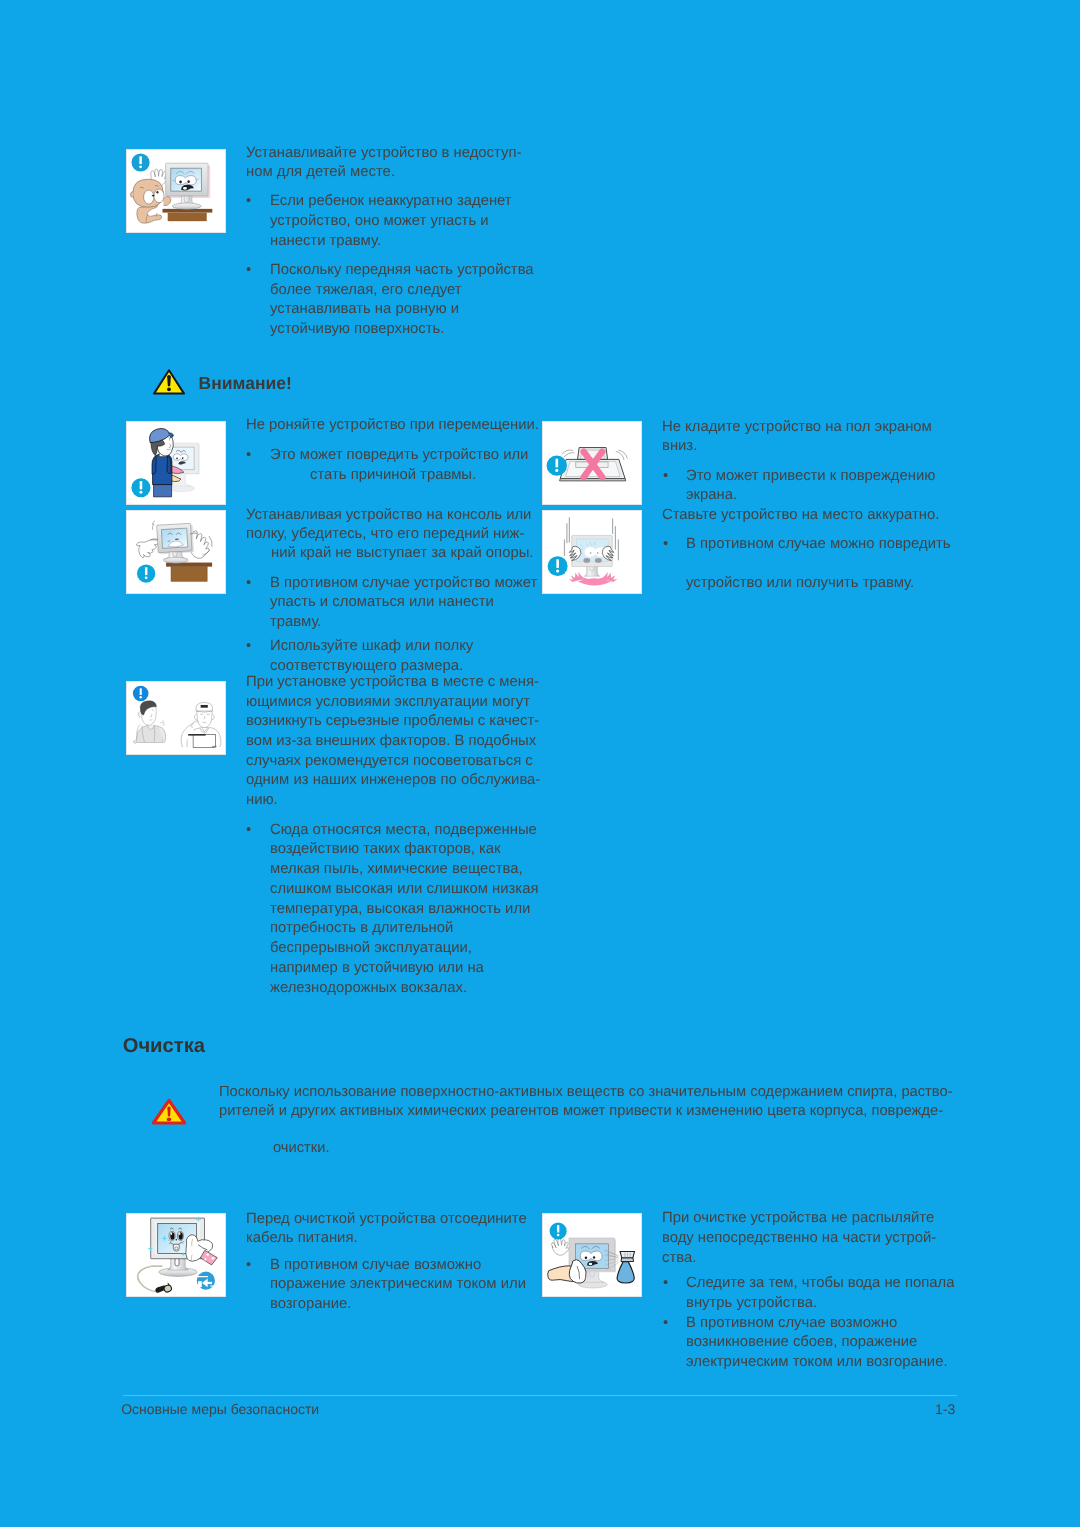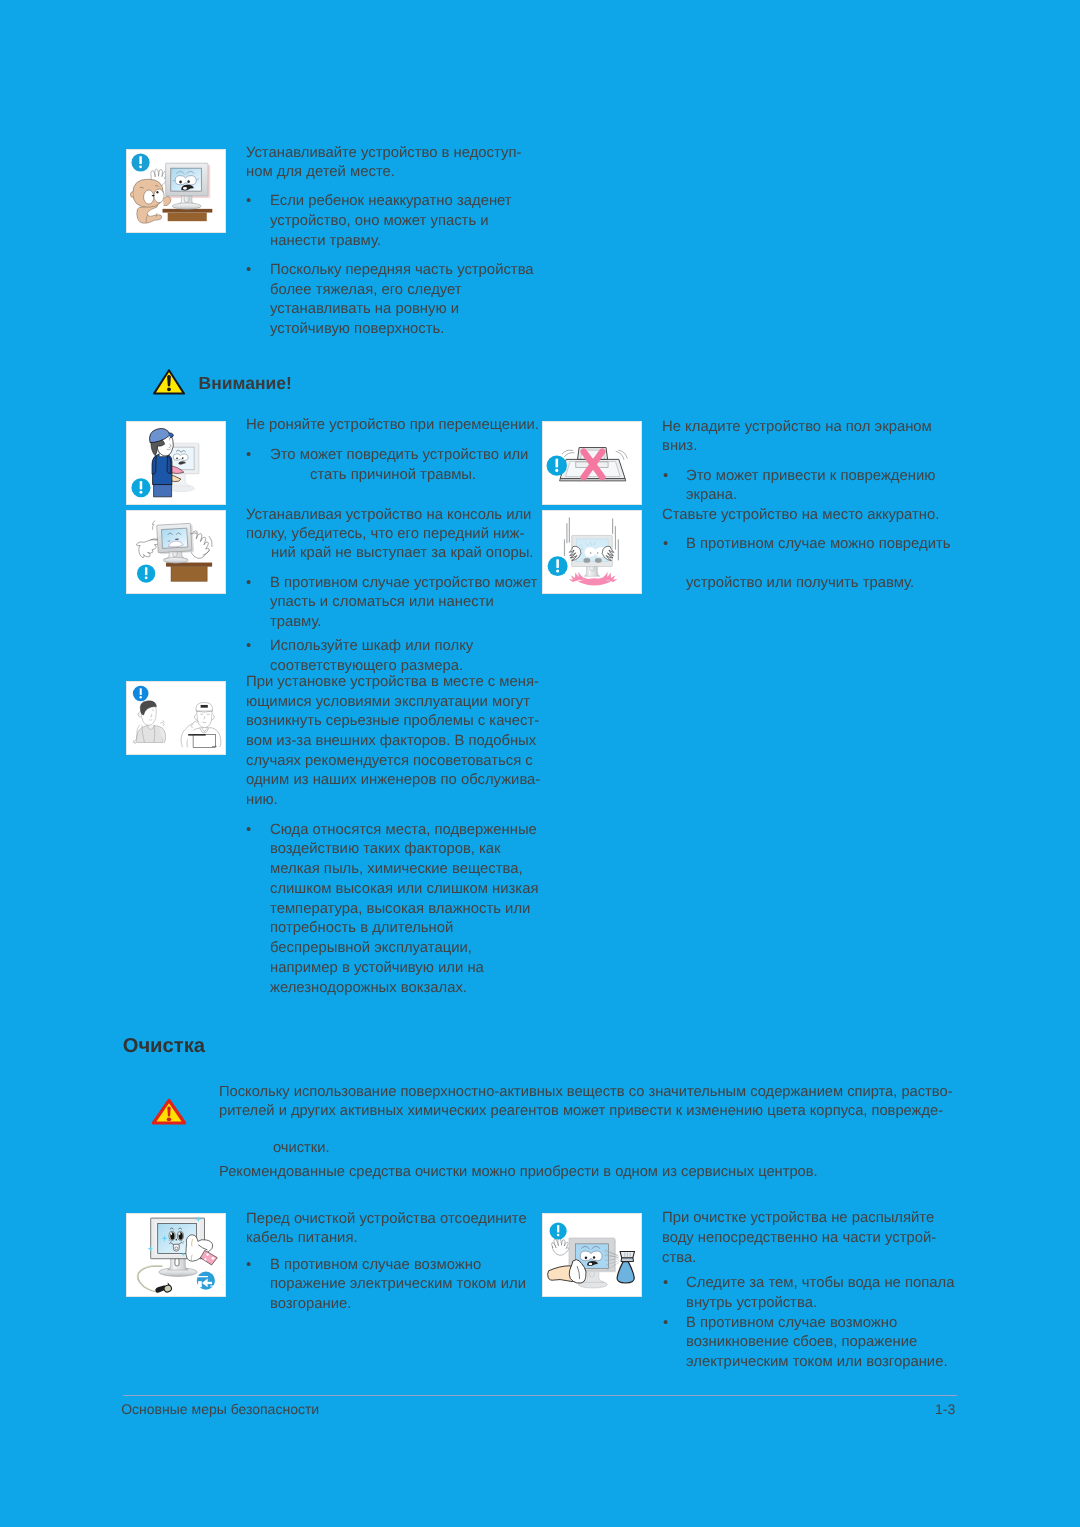--- a/index.html
+++ b/index.html
@@ -424,21 +424,20 @@
   <div class="sechead" style="left:122.7px;top:1037px;">Очистка</div>
 
   <svg viewBox="0 0 36 28" width="36" height="28" style="position:absolute;left:151px;top:1098px;" aria-label="red-warning-triangle-icon">
     <path d="M18 2.4 L33.6 25 L2.4 25 Z" fill="#ffe000" stroke="#e2221a" stroke-width="3.2" stroke-linejoin="round"></path>
     <path d="M16.3 9.4 q1.7 -1.7 3.4 0 l-0.6 8.6 q-1.1 1.2 -2.2 0 z" fill="#d41f1a"></path>
     <ellipse cx="18" cy="21.4" rx="2.3" ry="1.8" fill="#d41f1a"></ellipse>
   </svg>
   <div class="pln" style="left:219px;top:1085.1px;">Поскольку использование поверхностно-активных веществ со значительным содержанием спирта, раство-</div>
   <div class="pln" style="left:219px;top:1103.7px;">рителей и других активных химических реагентов может привести к изменению цвета корпуса, поврежде-</div>
   <div class="pln" style="left:233px;top:1141px;margin-left:40px;">очистки.</div>
-  <div class="pln" style="left:219px;top:1164.8px;">Рекомендованные средства очистки можно приобрести в одном из сервисных центров.</div>
 
   <div class="ibox" style="left:126px;top:1213px;width:100px;height:84px;" aria-label="monitor-clean-unplug-icon">
     <svg viewBox="0 0 100 84" width="98" height="82">
 
       <g fill="none" stroke="#a9a98f" stroke-width="1.6" stroke-linecap="round">
         <path d="M35.5 53.5 q-15 -1.3 -21.6 4.4 q-6.1 5.2 -0.7 12.4 q5.7 7.7 18 9.7"></path>
       </g>
       <g fill="none" stroke="#eff0e4" stroke-width="0.6" stroke-linecap="round">
         <path d="M35.5 53.2 q-15.2 -1.3 -21.9 4.4 q-6.2 5.2 -0.7 12.4 q5.8 7.7 18.2 9.7"></path>
       </g>

